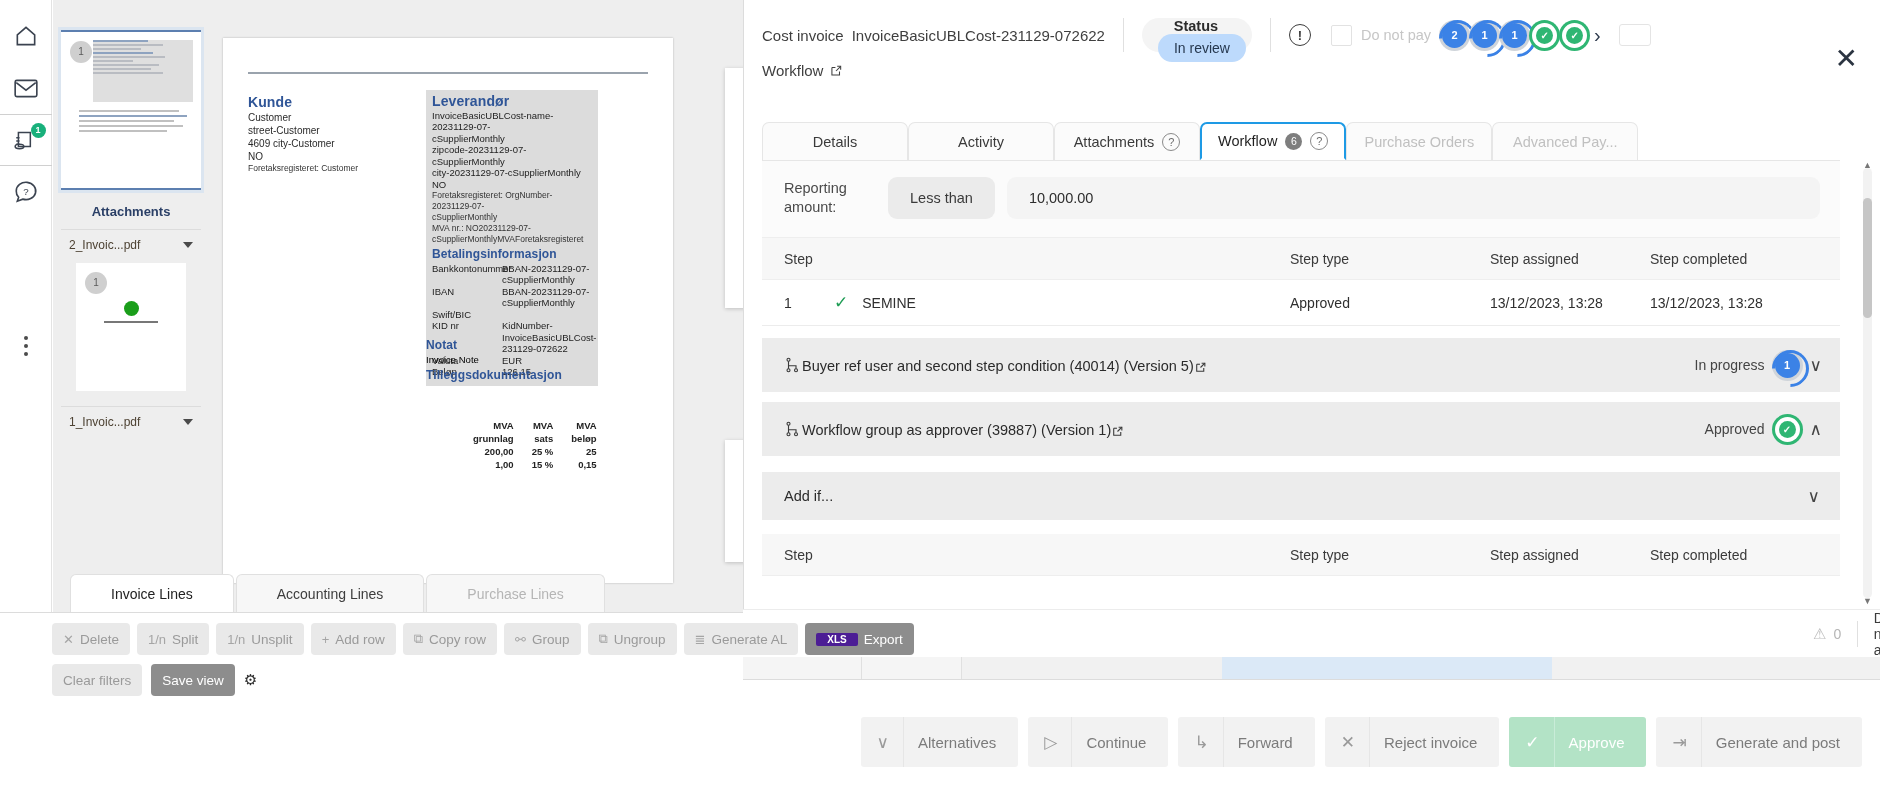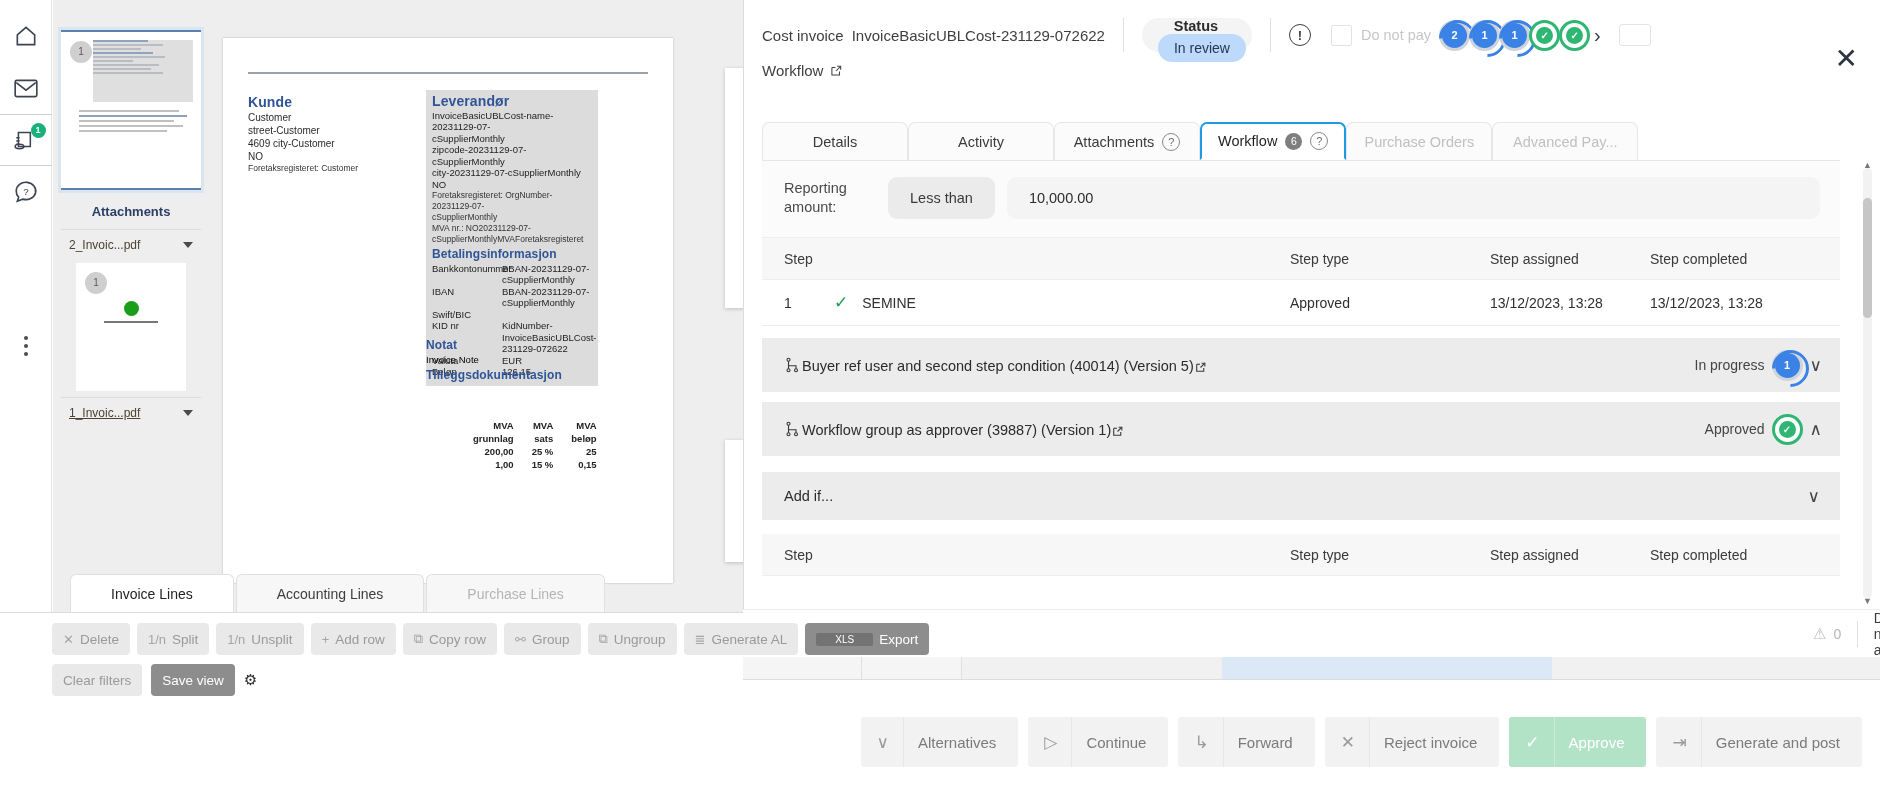--- a/index.html
+++ b/index.html
@@ -126,21 +126,21 @@
     position:absolute; left:0; top:612px; width:743px; height:112px;
     background:#ffffff; border-top:1px solid #dcdcdc; z-index:5;
   }
   .btnrow { display:flex; align-items:center; gap:7px; padding:10px 0 0 52px; flex-wrap:nowrap;}
   .gbtn {
     display:flex;align-items:center; gap:6px; height:32px; padding:0 11px;
     background:#e9e9e9; color:#9a9a9a; border-radius:4px; font-size:13.5px; white-space:nowrap;
   }
   .gbtn .gi { font-size:13px; color:#a5a5a5; display:flex;align-items:center;}
   .gbtn.dark { background:#8d8d8d; color:#ffffff; }
-  .gbtn.dark .gi { color:#fff; background:#737373; padding:1px 19px; border-radius:2px; font-size:10px;}
+  .gbtn.dark .gi { color:#fff; background:#4c1d95; padding:1px 11px; border-radius:2px; font-size:10px;font-weight:bold;}
   .gbtn.savev { background:#8d8d8d; color:#fff; }
   .btnrow2 { display:flex; align-items:center; gap:9px; padding:9px 0 0 52px; }
   .gear { color:#2b2b2b; font-size:15px; }
 
   
   .rpanel {
     position:absolute; left:743px; top:0; width:1137px; height:609px;
     background:#ffffff; border-left:1px solid #dcdcdc;
   }
   .rp-head { position:relative; padding:18px 0 0 18px; height:118px; }
@@ -328,21 +328,21 @@
       <div class="thumb-caption">Attachments</div>
       <div class="attach-select">
         <span>2_Invoic...pdf</span>
         <span class="caret"></span>
       </div>
       <div class="thumb-second">
         <div class="thumb-pagenum">1</div>
         <div class="green-dot"></div>
         <div class="green-sub"></div>
       </div>
-      <div class="attach-select" style="margin-top:6px;text-decoration:underline;">
+      <div class="attach-select" style="margin-top:15px;">
         <span>1_Invoic...pdf</span>
         <span class="caret"></span>
       </div>
     </div>
 
     <div class="docpage">
       <div class="topline"></div>
 
       <div class="kunde">
         <div class="hdr-blue">Kunde</div>

